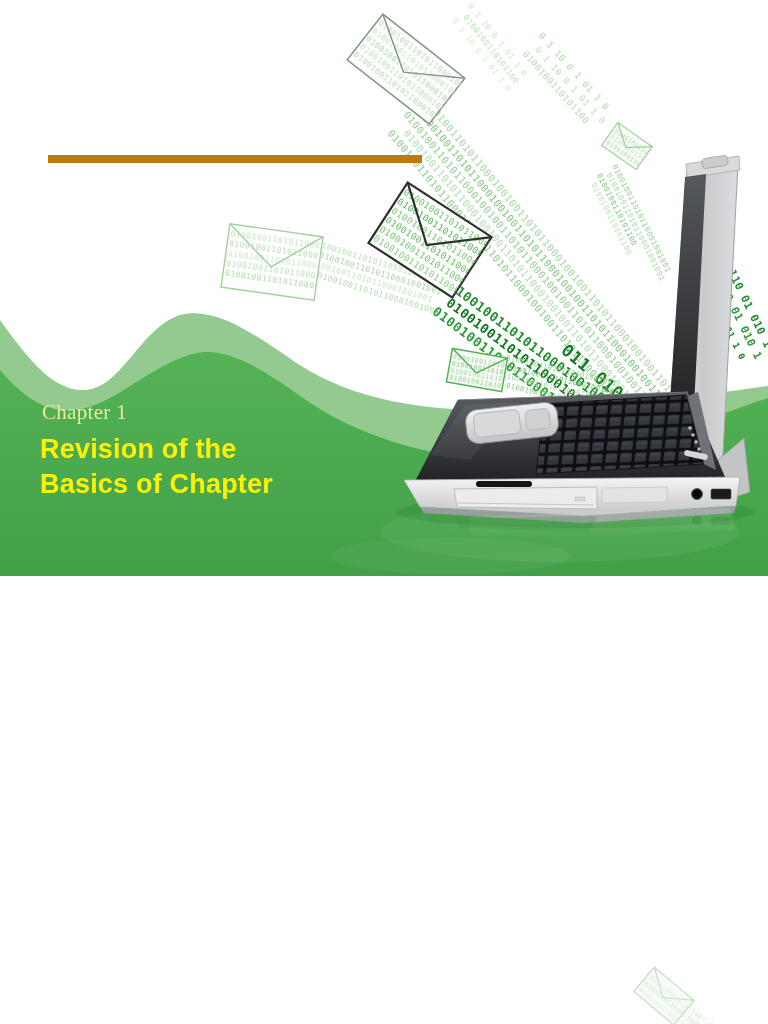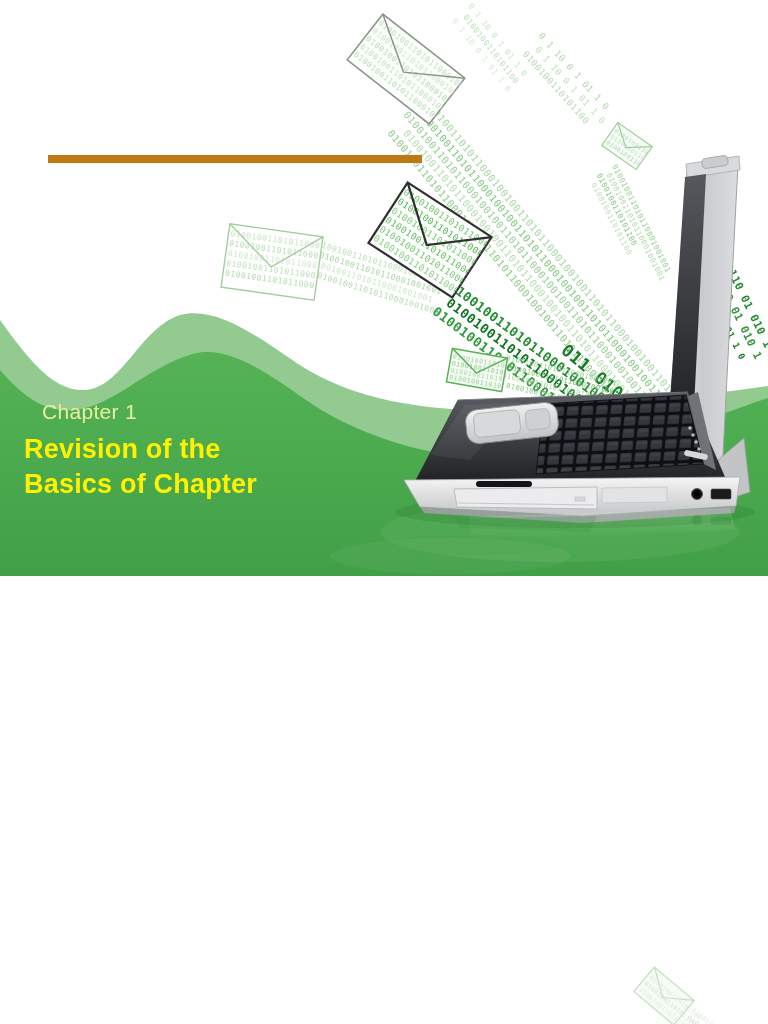--- a/index.html
+++ b/index.html
@@ -3,22 +3,22 @@
 <meta charset="utf-8">
 <style>
   html,body{margin:0;padding:0;background:#ffffff;}
   .page{position:relative;width:768px;height:1024px;overflow:hidden;background:#ffffff;
         font-family:"Liberation Sans",sans-serif;}
   .slide{position:absolute;left:0;width:768px;}
   .slide1{top:0;height:576px;}
   .slide2{top:576px;height:448px;background:#ffffff;}
   .art{position:absolute;left:0;top:0;display:block;}
   .orange-rule{position:absolute;left:48px;top:155px;width:374px;height:8px;background:#be7912;}
-  .chapter{position:absolute;left:42px;top:400px;font-size:21px;color:#e9eea0;letter-spacing:.3px;}
-  .s1title{position:absolute;left:24px;top:432px;font-size:27px;font-weight:bold;color:#fff101;
+  .chapter{position:absolute;left:42px;top:400px;font-size:21px;color:#e9eea0;letter-spacing:.3px;font-family:Liberation Serif, serif;}
+  .s1title{position:absolute;left:40px;top:432px;font-size:27px;font-weight:bold;color:#fff101;
            line-height:35px;letter-spacing:.2px;}
   .bt{font-family:"DejaVu Sans Mono",monospace;letter-spacing:.5px;}
   .btb{font-weight:bold;}
   
 </style>
 </head>
 <body>
 
 <div class="page">
 

